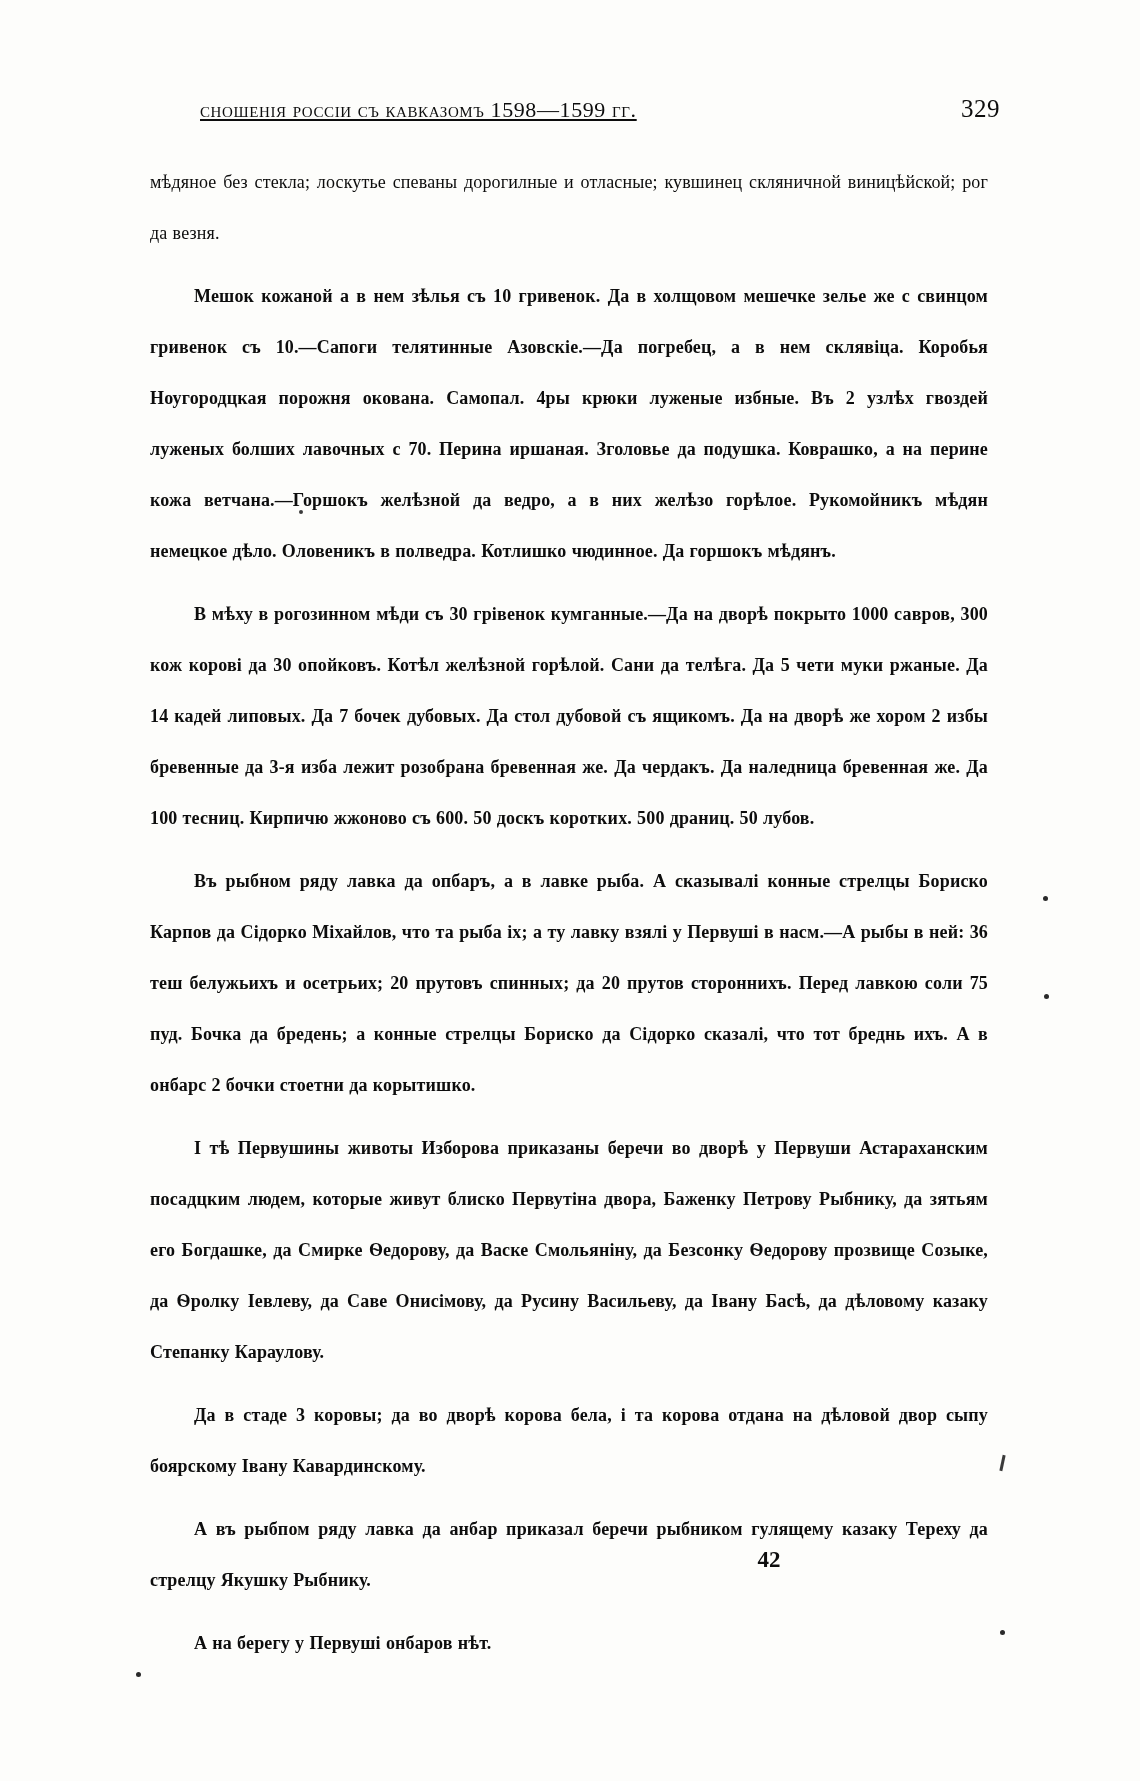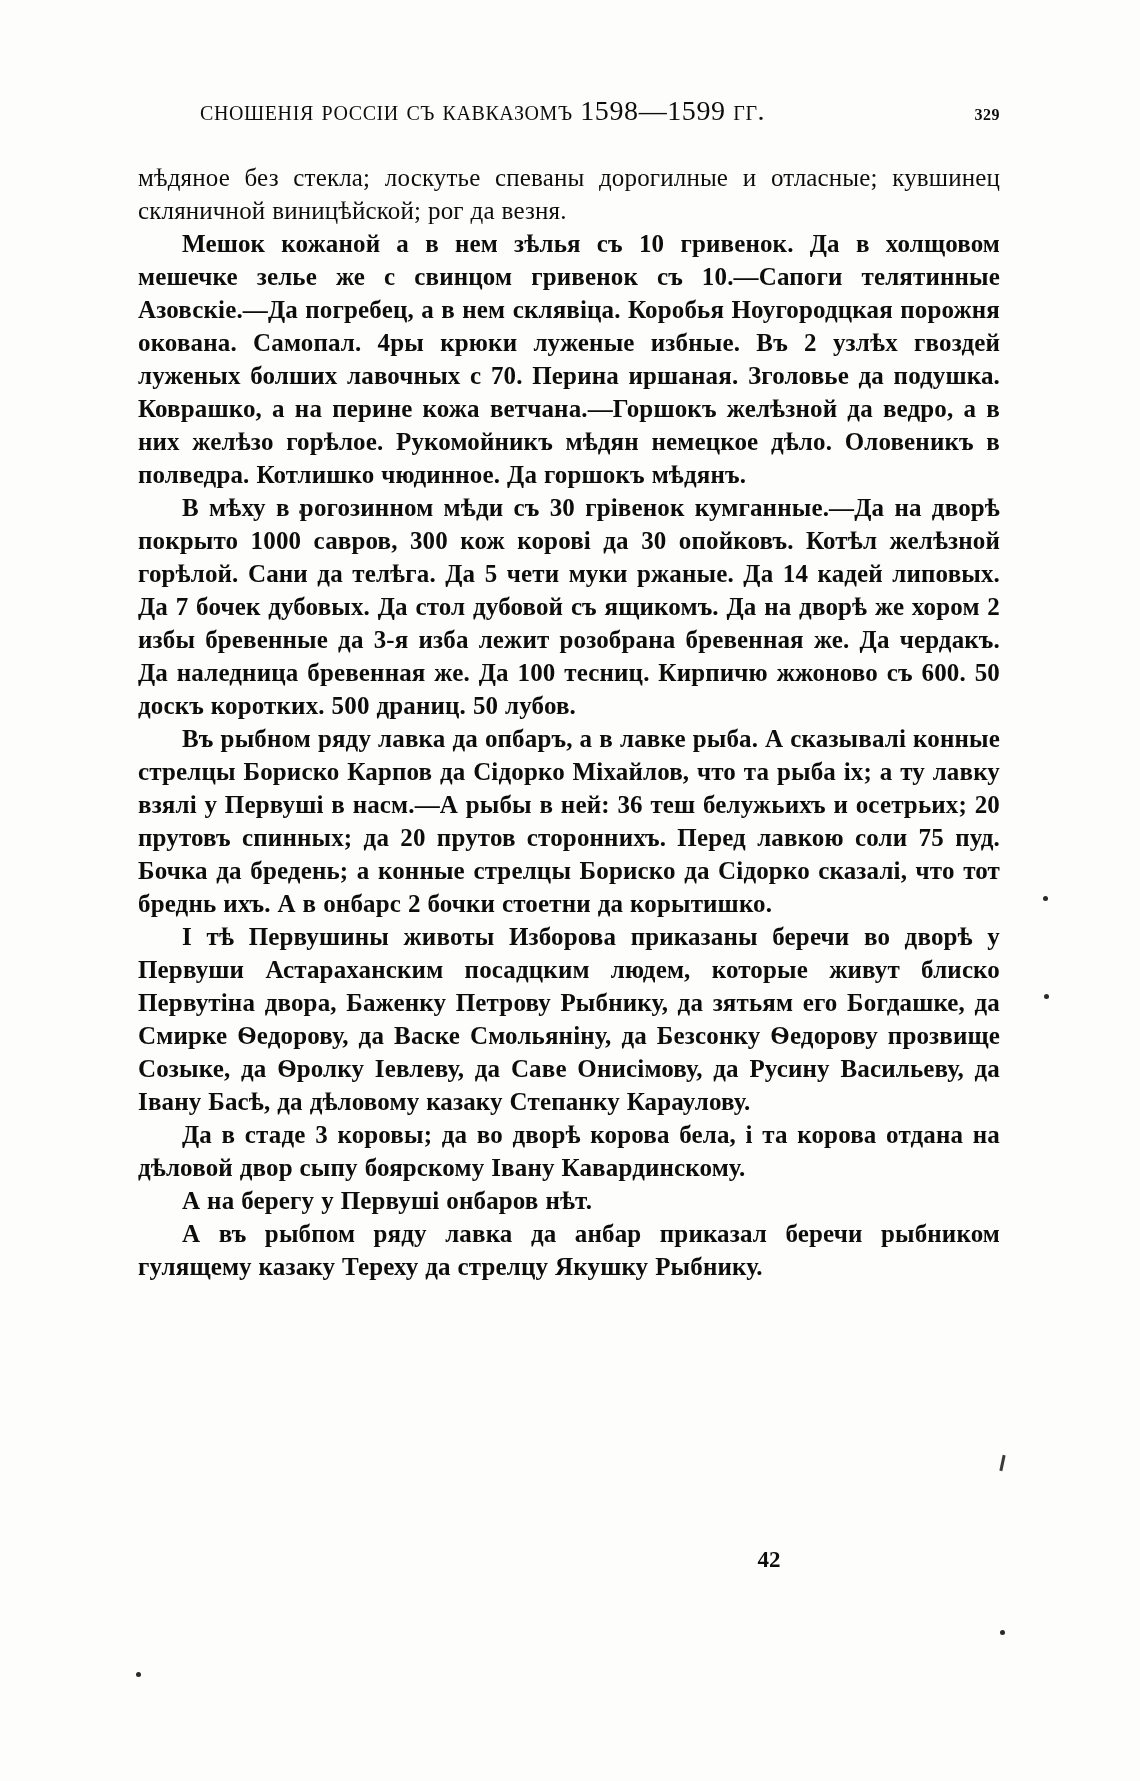--- a/index.html
+++ b/index.html
@@ -30,33 +30,34 @@
   }
   .header-row {
     display: flex;
     align-items: baseline;
     justify-content: space-between;
     margin-bottom: 34px;
     padding-left: 62px;
   }
   .running-head {
     font-variant: small-caps;
-    font-size: 28px;
+    font-size: 22px;
     letter-spacing: 0.6px;
     white-space: nowrap;
+    text-decoration: underline;
   }
   .page-number-top {
-    font-size: 16px;
-    font-weight: bold;
+    font-size: 25px;
+    font-weight: normal;
     letter-spacing: 0.5px;
   }
   p.body-par {
-    margin: 0;
-    font-size: 25px;
-    line-height: 33px;
+    margin: 12px;
+    font-size: 18px;
+    line-height: 51px;
     text-align: justify;
     text-justify: inter-word;
     word-spacing: 0.5px;
     letter-spacing: 0.15px;
     hyphens: none;
   }
   p.body-par + p.body-par {
     margin-top: 0px;
     font-weight: bold;
   }
@@ -96,22 +97,22 @@
       <div class="running-head">сношенія россіи съ кавказомъ 1598—1599 гг.</div>
       <div class="page-number-top">329</div>
     </div>
 
     <p class="body-par">мѣдяное без стекла; лоскутье спеваны дорогилные и отласные; кувшинец скляничной виницѣйской; рог да везня.</p>
     <p class="body-par indent">Мешок кожаной а в нем зѣлья съ 10 гривенок. Да в холщовом мешечке зелье же с свинцом гривенок съ 10.—Сапоги телятинные Азовскіе.—Да погребец, а в нем склявіца. Коробья Ноугородцкая порожня окована. Самопал. 4ры крюки луженые избные. Въ 2 узлѣх гвоздей луженых болших лавочных с 70. Перина иршаная. Зголовье да подушка. Коврашко, а на перине кожа ветчана.—Горшокъ желѣзной да ведро, а в них желѣзо горѣлое. Рукомойникъ мѣдян немецкое дѣло. Оловеникъ в полведра. Котлишко чюдинное. Да горшокъ мѣдянъ.</p>
     <p class="body-par indent">В мѣху в рогозинном мѣди съ 30 грівенок кумганные.—Да на дворѣ покрыто 1000 савров, 300 кож коровi да 30 опойковъ. Котѣл желѣзной горѣлой. Сани да телѣга. Да 5 чети муки ржаные. Да 14 кадей липовых. Да 7 бочек дубовых. Да стол дубовой съ ящикомъ. Да на дворѣ же хором 2 избы бревенные да 3-я изба лежит розобрана бревенная же. Да чердакъ. Да наледница бревенная же. Да 100 тесниц. Кирпичю жжоново съ 600. 50 доскъ коротких. 500 драниц. 50 лубов.</p>
     <p class="body-par indent">Въ рыбном ряду лавка да опбаръ, а в лавке рыба. А сказывалі конные стрелцы Бориско Карпов да Сідорко Міхайлов, что та рыба іх; а ту лавку взялі у Первуші в насм.—А рыбы в ней: 36 теш белужьихъ и осетрьих; 20 прутовъ спинных; да 20 прутов стороннихъ. Перед лавкою соли 75 пуд. Бочка да бредень; а конные стрелцы Бориско да Сідорко сказалі, что тот бреднь ихъ. А в онбарс 2 бочки стоетни да корытишко.</p>
     <p class="body-par indent">I тѣ Первушины животы Изборова приказаны беречи во дворѣ у Первуши Астараханским посадцким людем, которые живут блиско Первутіна двора, Баженку Петрову Рыбнику, да зятьям его Богдашке, да Смирке Ѳедорову, да Васке Смольянiну, да Безсонку Ѳедорову прозвище Созыке, да Ѳролку Iевлеву, да Саве Онисімову, да Русину Васильеву, да Iвану Басѣ, да дѣловому казаку Степанку Караулову.</p>
     <p class="body-par indent">Да в стаде 3 коровы; да во дворѣ корова бела, і та корова отдана на дѣловой двор сыпу боярскому Iвану Кавардинскому.</p>
+    <p class="body-par indent">А въ рыбпом ряду лавка да анбар приказал беречи рыбником гулящему казаку Тереху да стрелцу Якушку Рыбнику.</p>
     <p class="body-par indent">А на берегу у Первуші онбаров нѣт.</p>
-    <p class="body-par indent">А въ рыбпом ряду лавка да анбар приказал беречи рыбником гулящему казаку Тереху да стрелцу Якушку Рыбнику.</p>
 
     <div class="signature">42</div>
   </div>
 
   <div class="marginal-dot" style="left: 1043px; top: 896px;"></div>
   <div class="marginal-dot" style="left: 1044px; top: 994px;"></div>
   <div class="marginal-dot" style="left: 136px; top: 1672px;"></div>
   <div class="marginal-dot" style="left: 1000px; top: 1630px;"></div>
   <div class="speck" style="left: 1001px; top: 1455px; width: 3px; height: 16px; transform: rotate(12deg);"></div>
   <div class="speck" style="left: 299px; top: 510px; width: 4px; height: 4px; border-radius: 50%;"></div>

